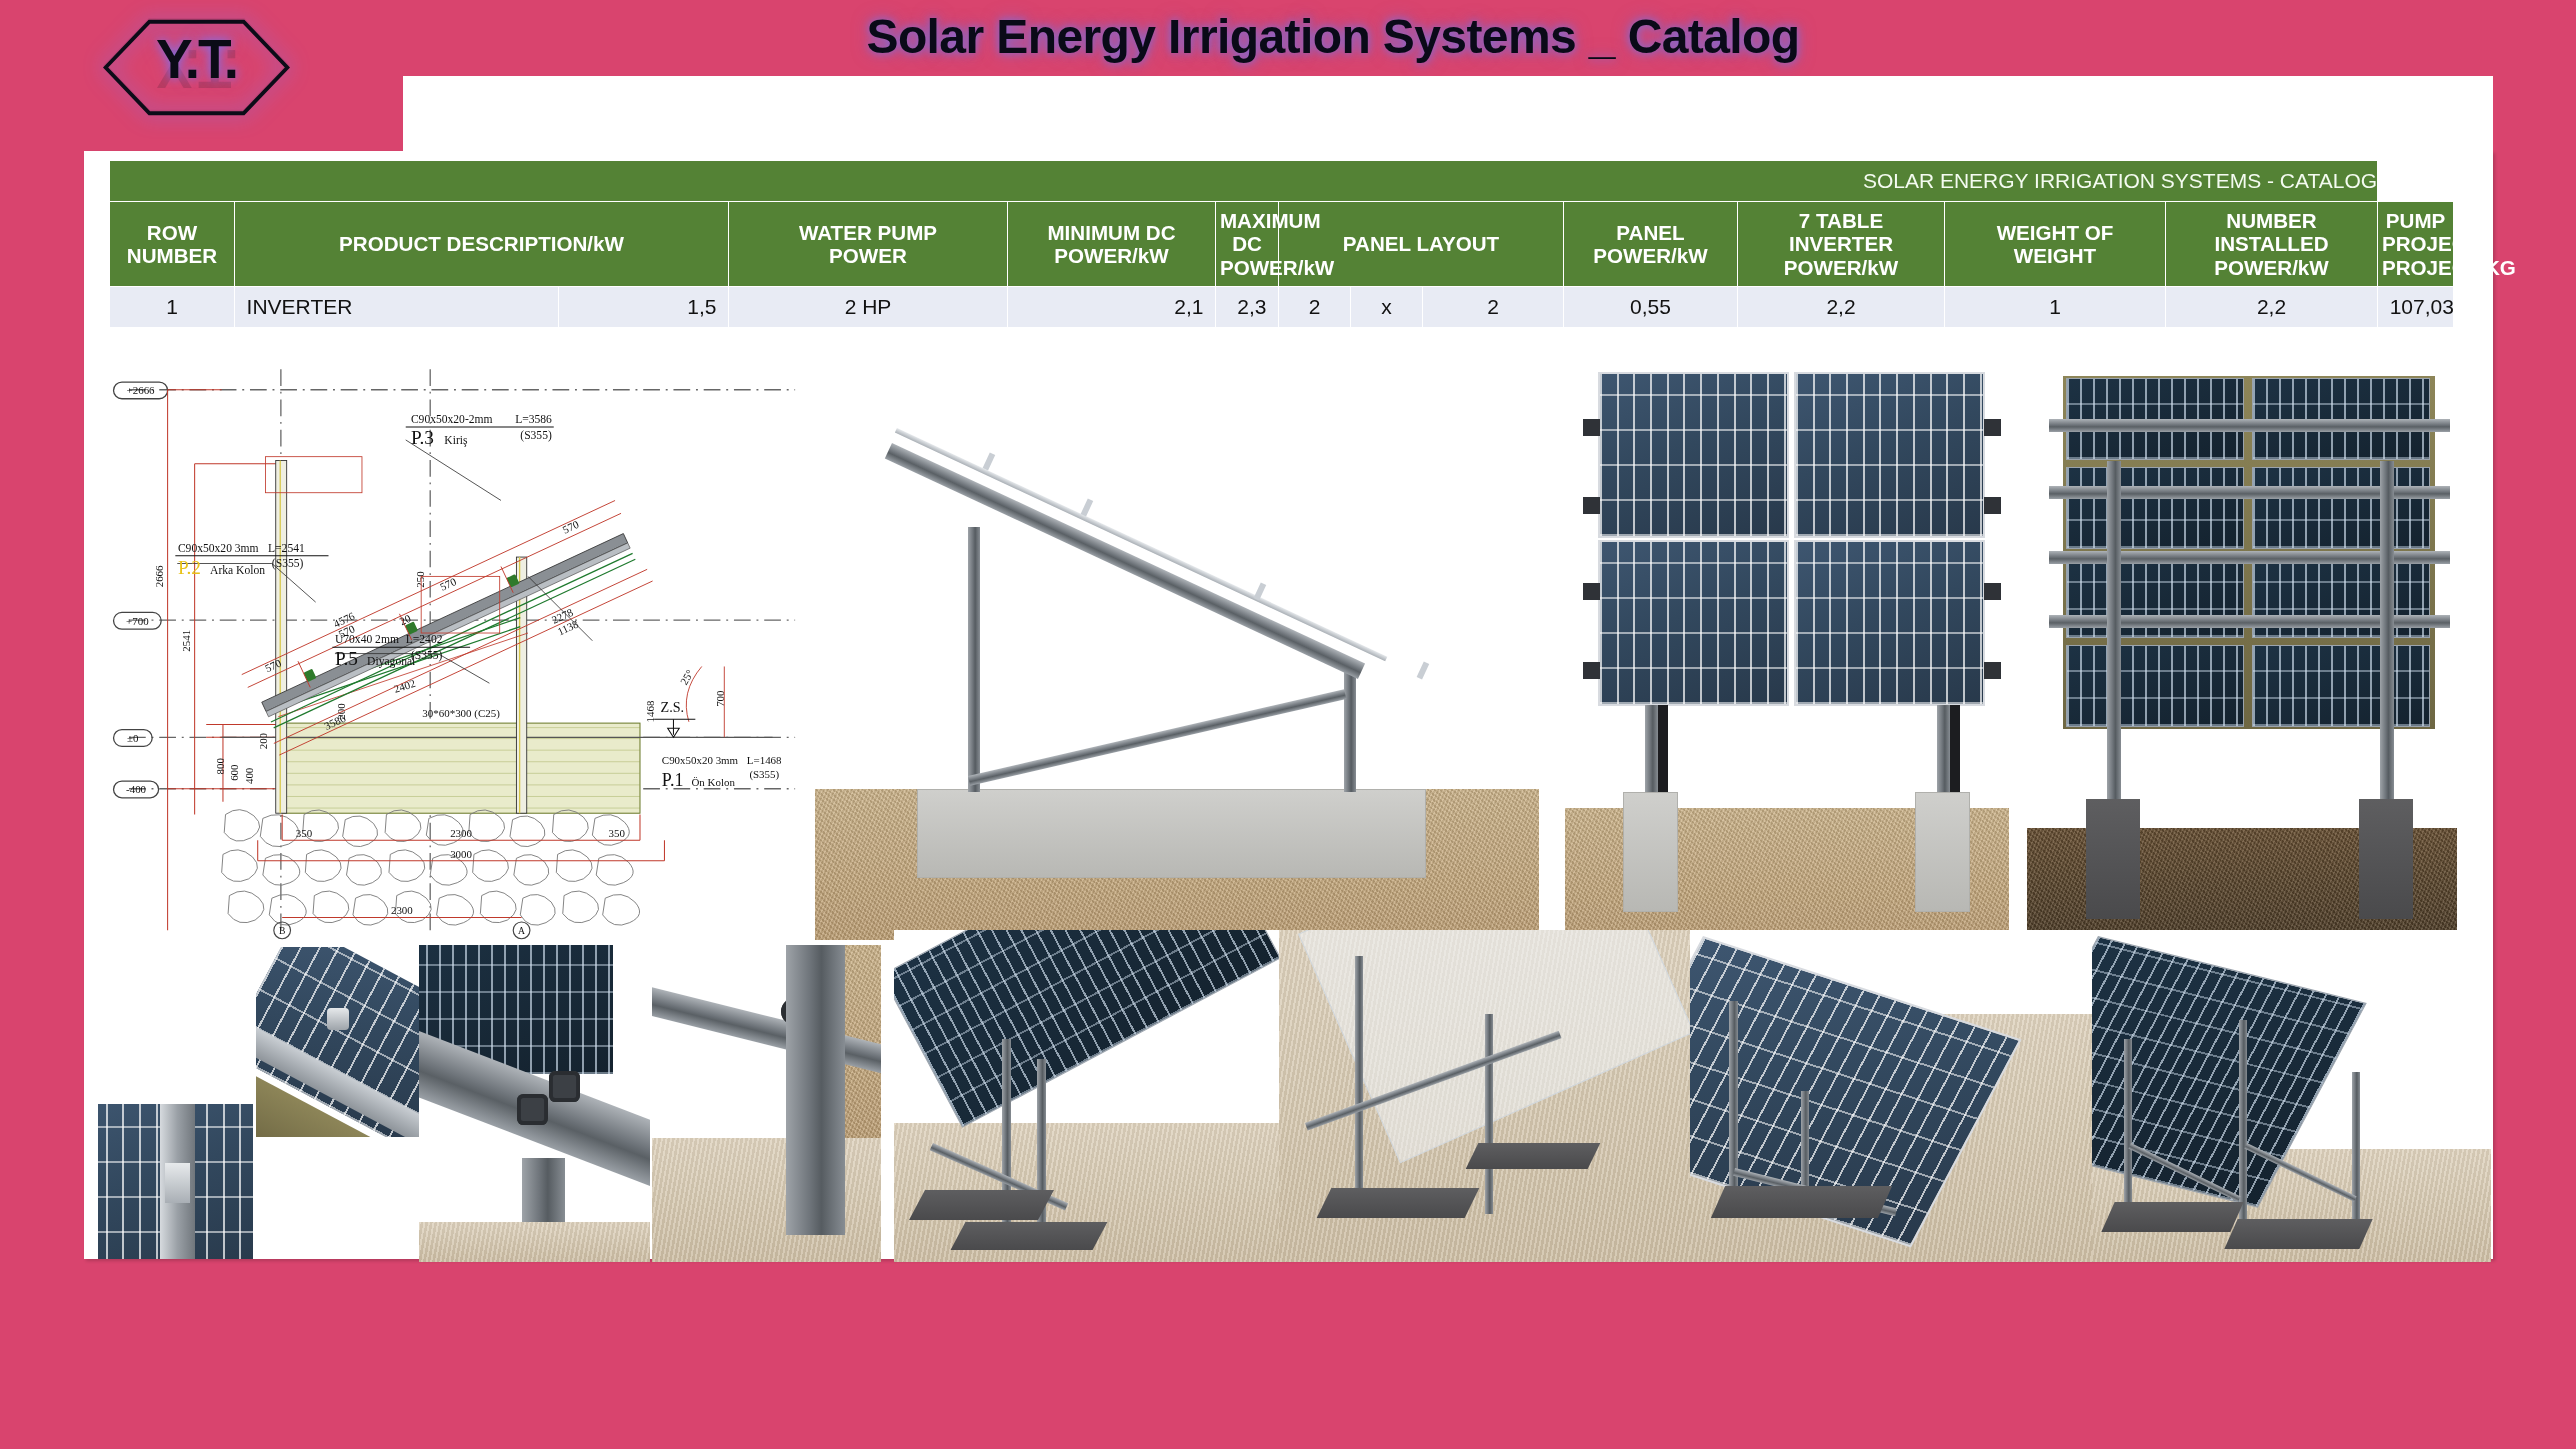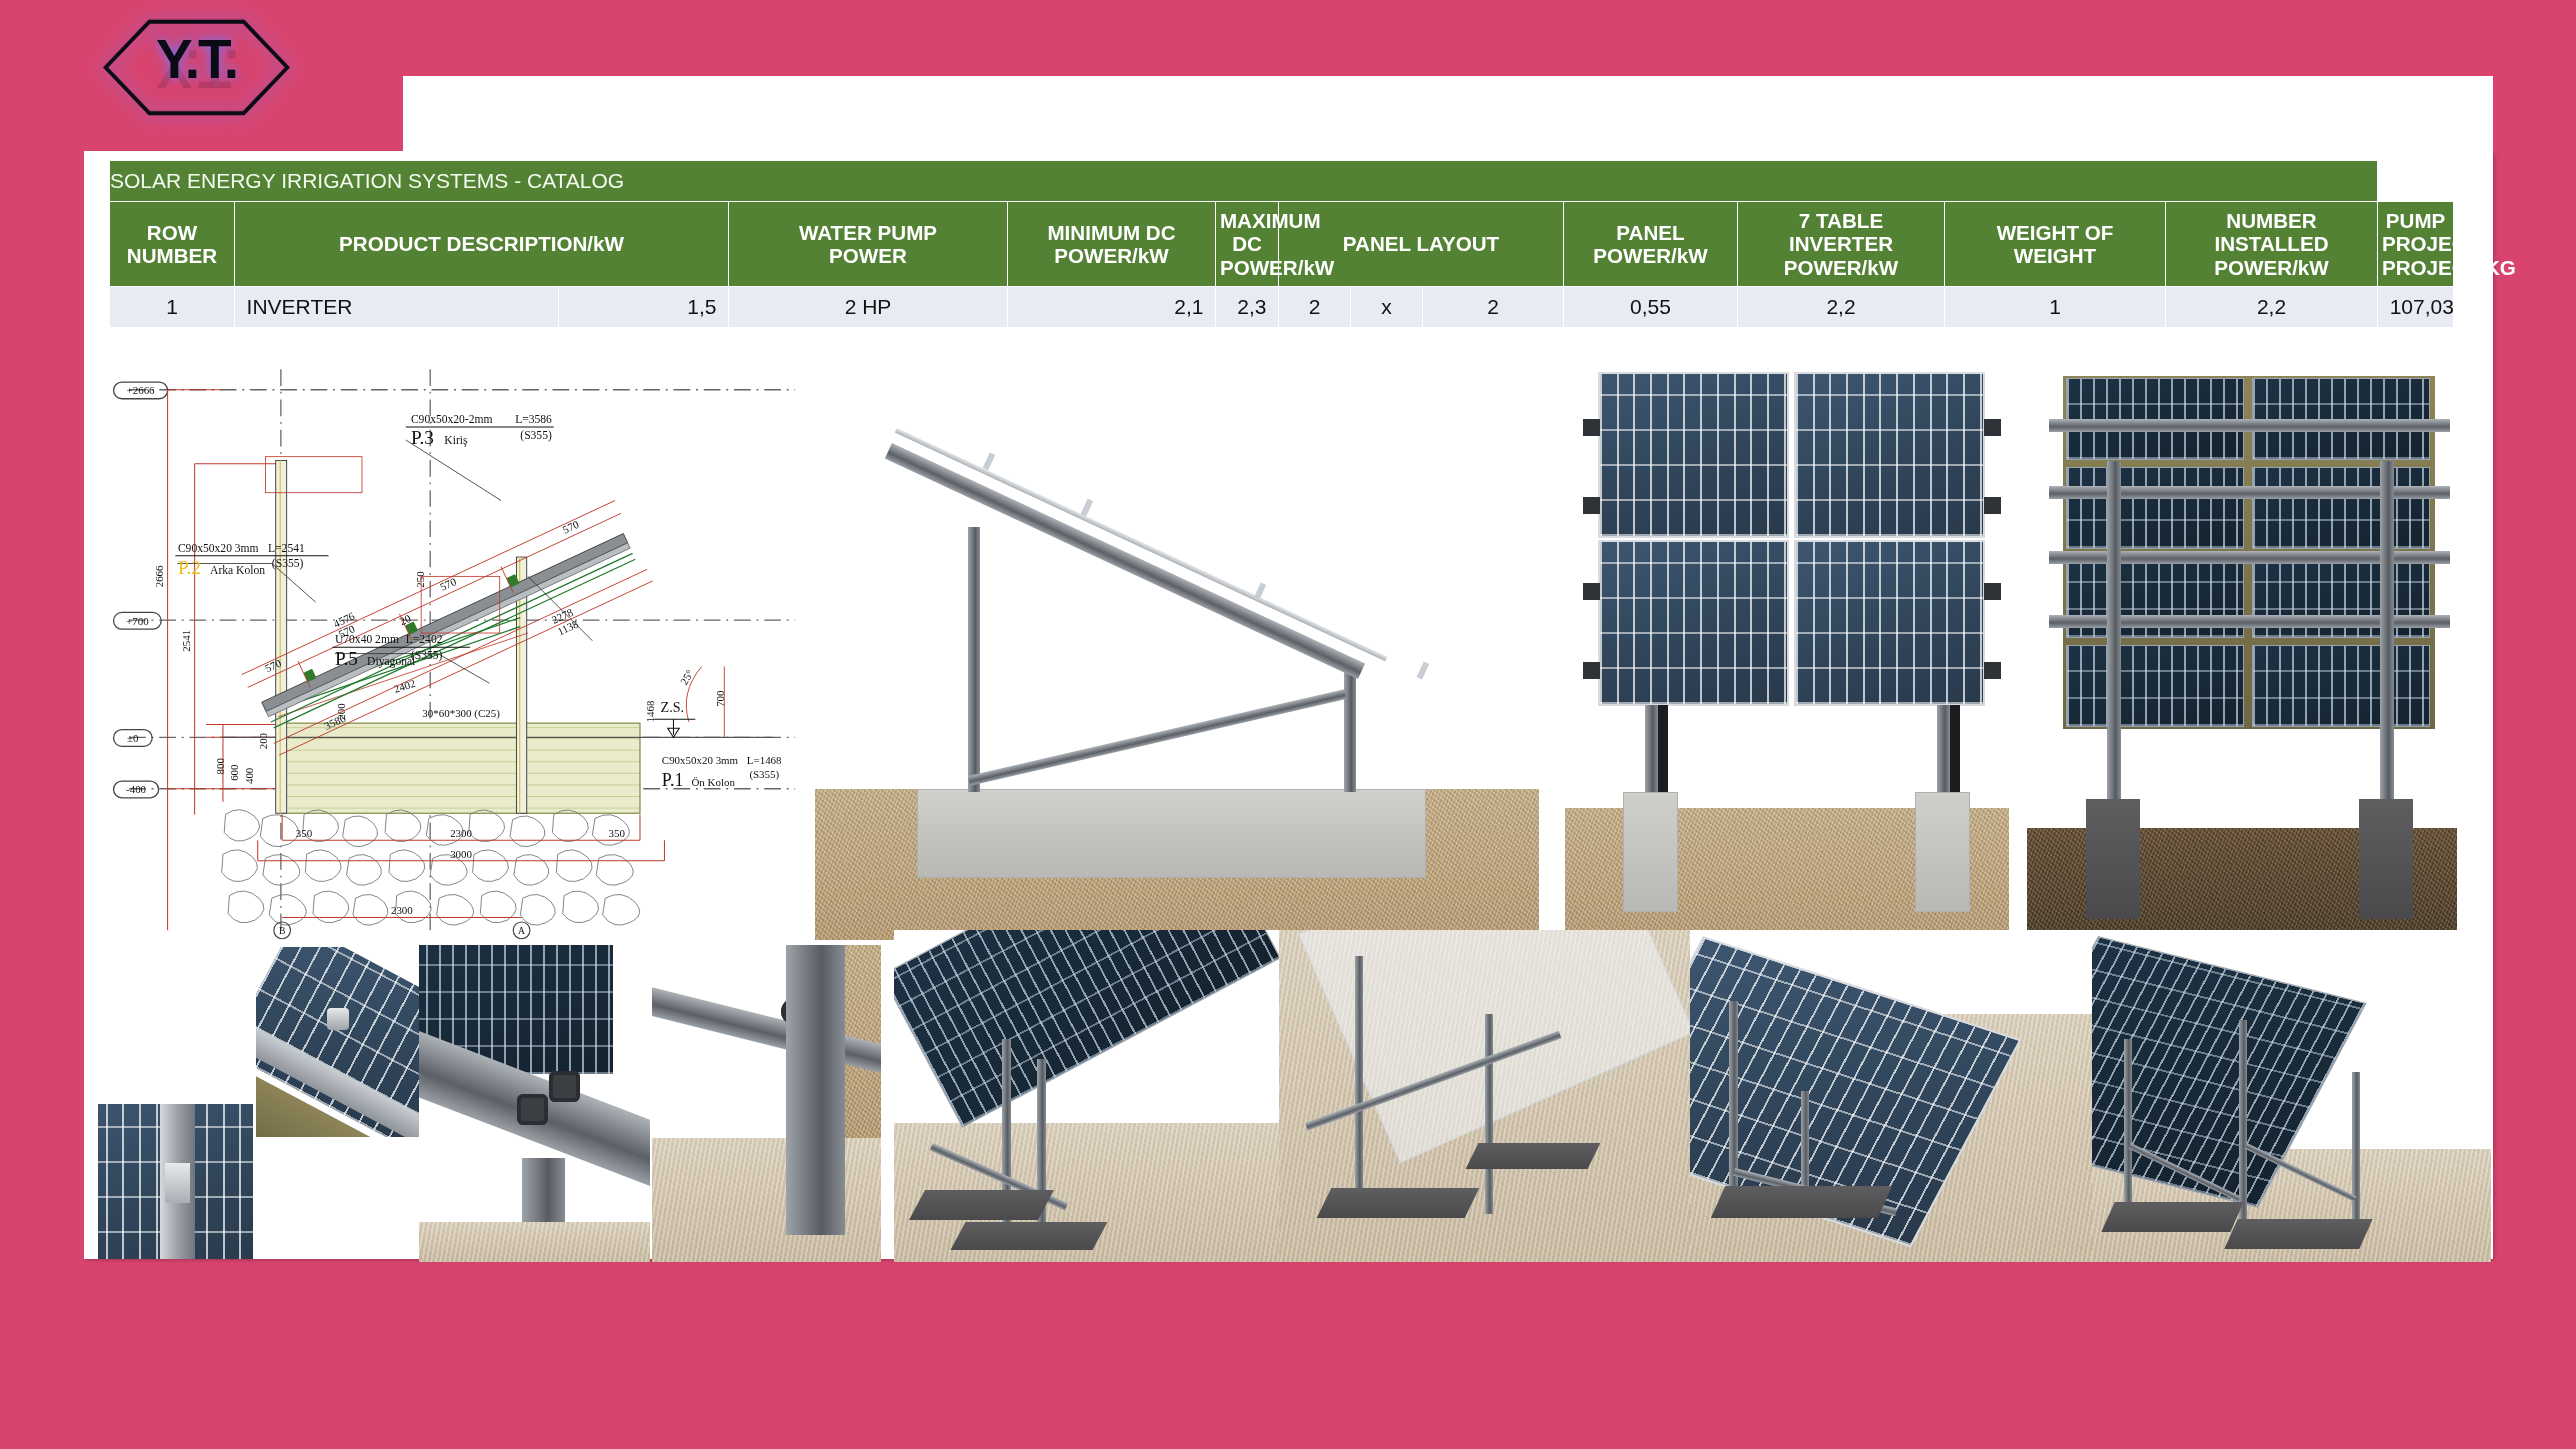--- a/index.html
+++ b/index.html
@@ -100,21 +100,21 @@
     width: 2345px;
     border-collapse: separate;
     border-spacing: 1.9px;
     table-layout: fixed;
   }
   #catalog-table .band {
     background: #548235;
     color: #f4fbf0;
     font-size: 21px;
     font-weight: normal;
-    text-align: left;
+    text-align: right;
     height: 40px;
     padding: 0;
   }
   #catalog-table th {
     background: #548235;
     color: #ffffff;
     font-size: 20.6px;
     font-weight: bold;
     text-align: center;
     vertical-align: middle;
@@ -204,20 +204,21 @@
   .frame-tan { background: linear-gradient(#8d8558,#6e6743); }
 
   
   .rot { transform-origin: left top; }
 </style>
 </head>
 <body>
 
 <div id="page">
 
+  <div id="page-title">Solar Energy Irrigation Systems _ Catalog</div>
 
   <div id="logo">
     <div class="reflect-hex">
       <svg width="187" height="97" viewBox="0 0 290 150">
         <polygon points="72,4 218,4 286,75 218,146 72,146 4,75" fill="none" stroke="#8a2a46" stroke-width="5"></polygon>
       </svg>
     </div>
     <div class="reflect">Y.T.</div>
     <div class="hexwrap">
       <svg class="hex" width="187" height="97" viewBox="0 0 290 150">

